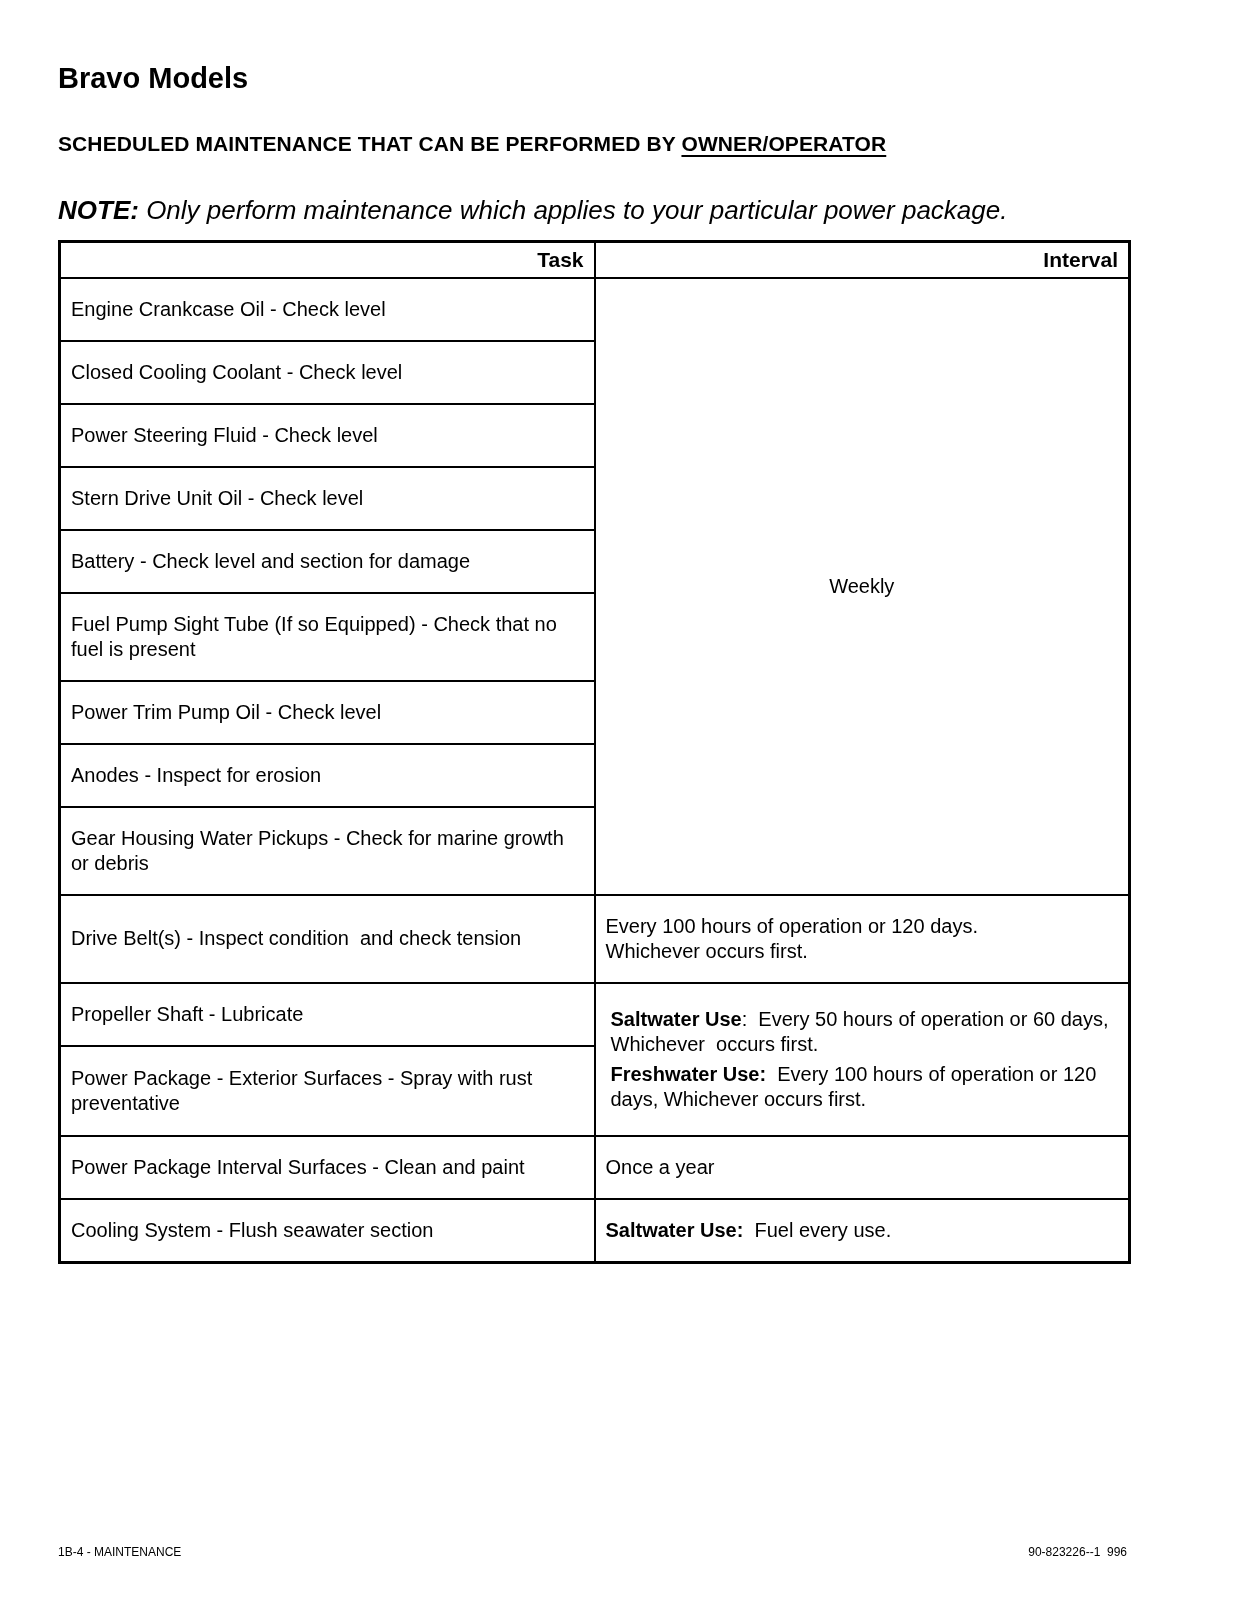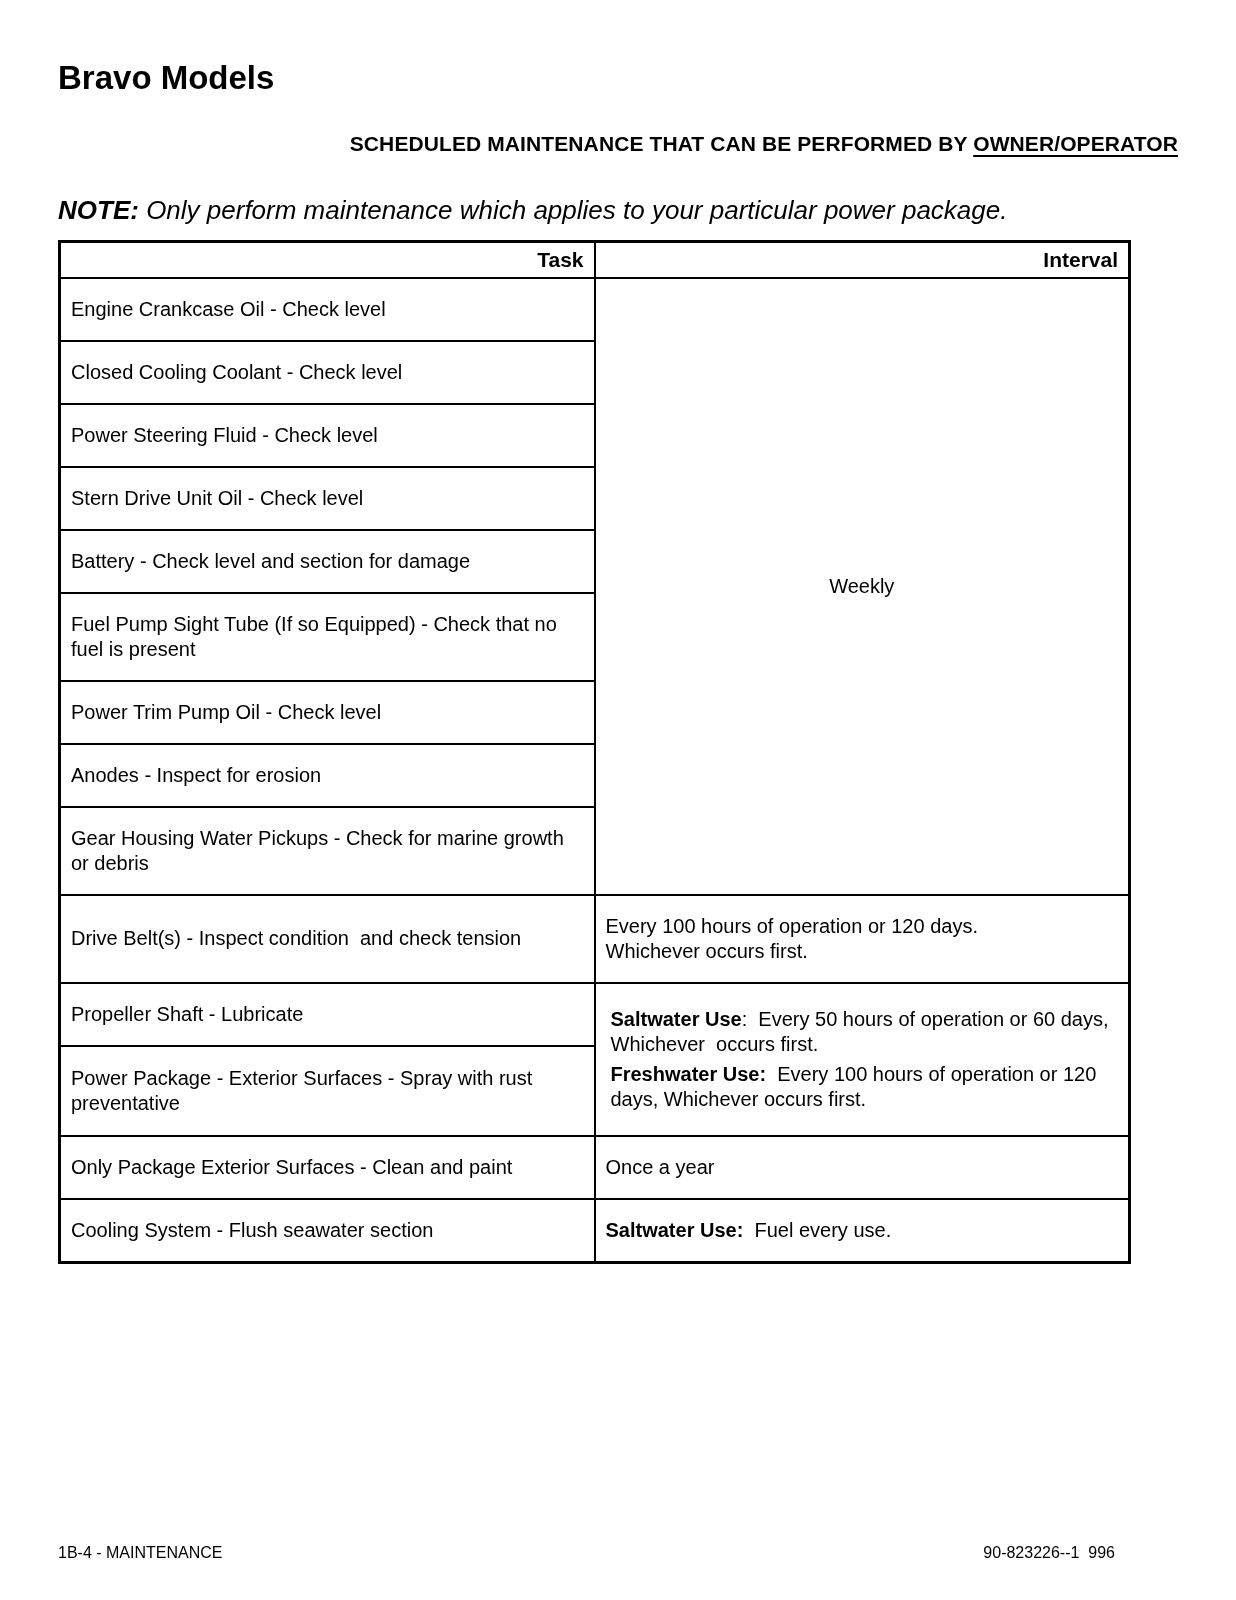--- a/index.html
+++ b/index.html
@@ -13,32 +13,31 @@
     position: relative;
     overflow: hidden;
     font-family: "Liberation Sans", sans-serif;
     color: #000000;
     -webkit-font-smoothing: antialiased;
   }
   .page {
     padding: 61px 58px 0 58px;
   }
   .doc-title {
-    font-size: 33px;
+    font-size: 29px;
     line-height: 34px;
     font-weight: bold;
     margin: 0;
   }
   .section-heading {
     font-size: 21px;
     line-height: 26px;
     font-weight: bold;
     margin: 36px 0 0 0;
     letter-spacing: 0.1px;
-    text-align: right;
   }
   .section-heading .uline {
     text-decoration: underline;
     text-decoration-thickness: 2px;
     text-underline-offset: 4px;
   }
   .note {
     font-size: 26px;
     line-height: 26px;
     font-style: italic;
@@ -73,25 +72,25 @@
     padding: 2px 10px;
   }
   td.task-cell { text-align: left; }
   td.center { text-align: center; }
   .b { font-weight: bold; }
   .pre { white-space: pre-wrap; }
   .iv-line { margin: 5px; }
   .page-footer {
     position: absolute;
     left: 58px;
-    right: 121px;
+    right: 109px;
     top: 1543px;
     display: flex;
     justify-content: space-between;
-    font-size: 16px;
+    font-size: 12px;
     line-height: 19px;
     white-space: pre;
   }
 </style>
 </head>
 <body>
 
 <main class="page">
 
   <h1 class="doc-title">Bravo Models</h1>
@@ -147,21 +146,21 @@
         <td class="task-cell">Propeller Shaft - Lubricate</td>
         <td class="task-cell" rowspan="2">
             <div class="iv-line"><span class="b">Saltwater Use</span><span class="pre">:  Every 50 hours of operation or 60 days, Whichever  occurs first.</span></div>
             <div class="iv-line"><span class="b">Freshwater Use:</span><span class="pre">  Every 100 hours of operation or 120 days, Whichever occurs first.</span></div>
           </td>
       </tr>
       <tr style="height:70px">
         <td class="task-cell">Power Package - Exterior Surfaces - Spray with rust preventative</td>
       </tr>
       <tr style="height:32px">
-        <td class="task-cell">Only Package Exterior Surfaces - Clean and paint</td>
+        <td class="task-cell">Power Package Interval Surfaces - Clean and paint</td>
         <td class="task-cell">Once a year</td>
       </tr>
       <tr style="height:33px">
         <td class="task-cell">Cooling System - Flush seawater section</td>
         <td class="task-cell"><span class="b">Saltwater Use:</span><span class="pre">  Fuel every use.</span></td>
       </tr>
     </tbody>
   </table>
 
   <div class="page-footer">

